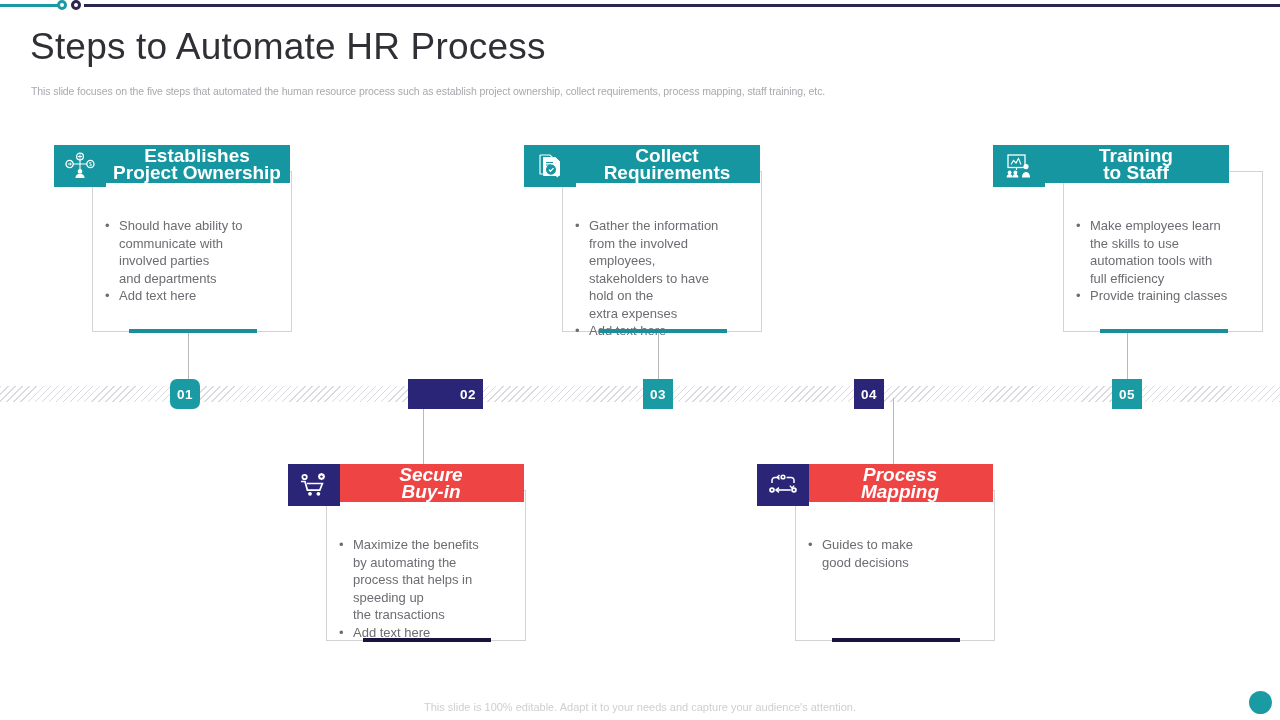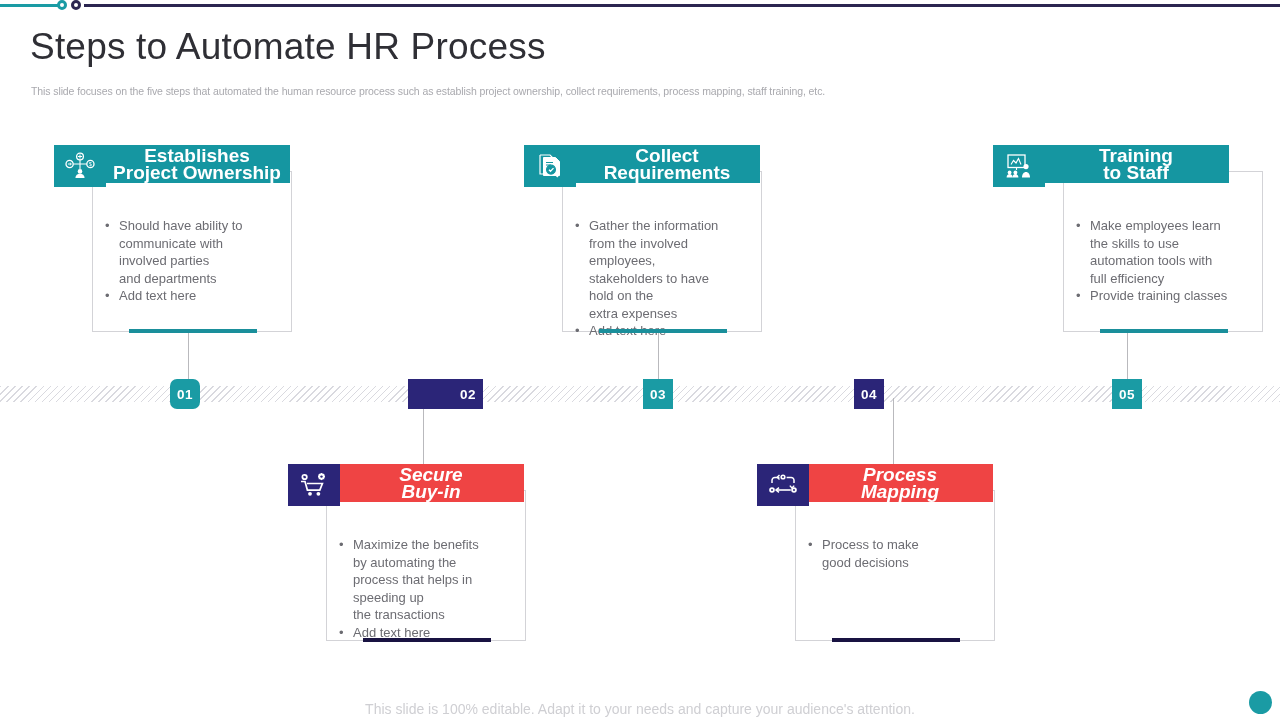--- a/index.html
+++ b/index.html
@@ -183,21 +183,21 @@
     color: #6c6c72;
     font-size: 13px;
   }
 
   
   .footer-note {
     position: absolute;
     left: 0; top: 701px;
     width: 1280px;
     text-align: center;
-    font-size: 14px;
+    font-size: 11px;
     color: #cfcfd3;
   }
   .corner-dot {
     position: absolute;
     right: 8px; bottom: 6px;
     width: 23px; height: 23px;
     border-radius: 50%;
     background: #1a9ba4;
   }
 </style>
@@ -359,21 +359,21 @@
     </svg>
   </div>
 </div>
 <div class="badge navy" style="left:408px; top:379px;padding-left:45px;">
   <span>02</span>
 </div>
 
 <div class="card" style="left:757px; top:464px;">
   <div class="card-body" style="height:151px;">
     <ul class="bullets">
-      <li>Process to make
+      <li>Guides to make
 good decisions</li>
     </ul>
     <div class="card-accent navy"></div>
   </div>
   <div class="card-header navy">
     <div>
       <span>Process</span><br>
       <span>Mapping</span>
     </div>
   </div>

